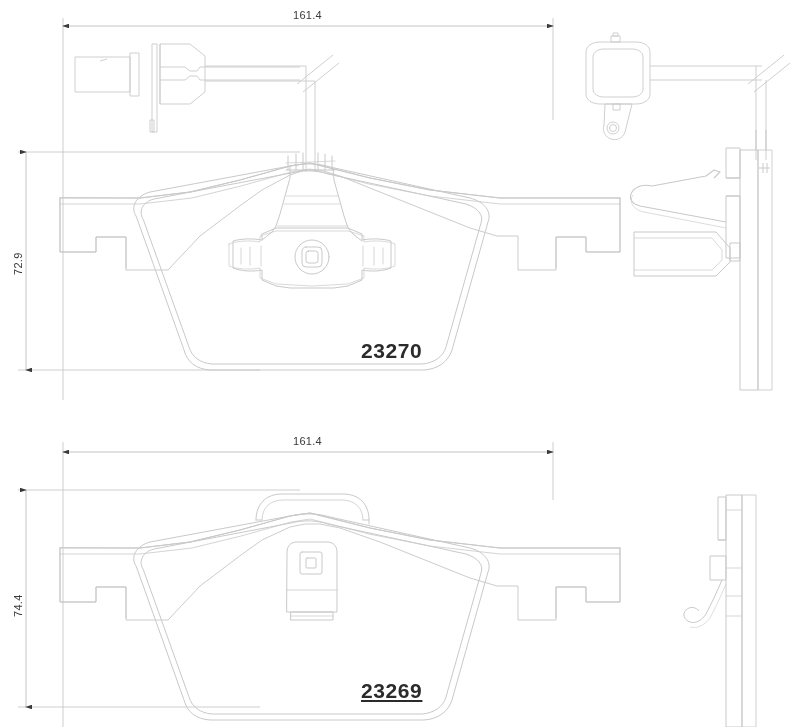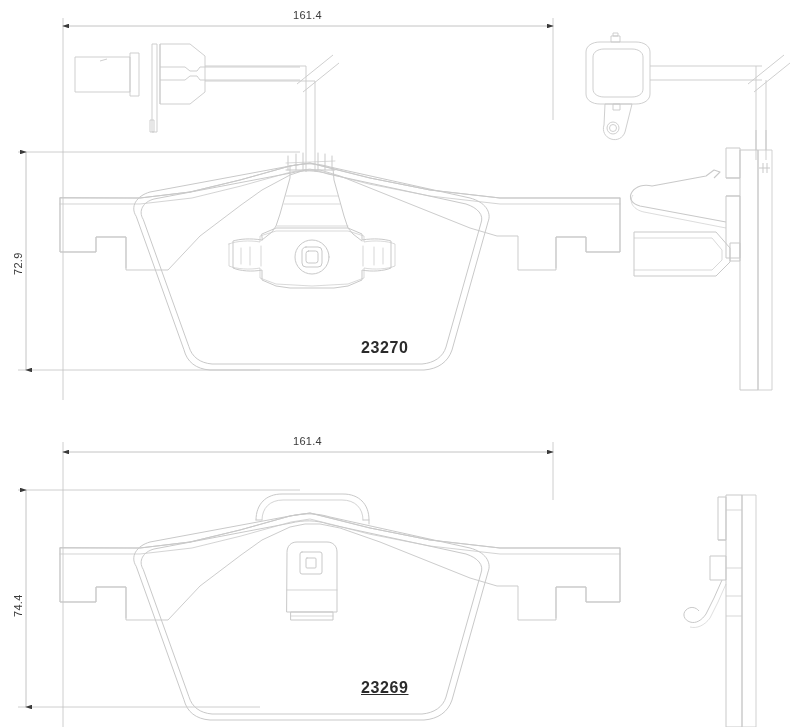--- a/index.html
+++ b/index.html
@@ -15,21 +15,21 @@
     white-space:nowrap;
     user-select:none;
   }
   .dimtext.vert{
     transform-origin:0 0;
     transform:rotate(-90deg);
   }
   .partnum{
     position:absolute;
     font-family:"Liberation Sans",sans-serif;
-    font-size:16px;
+    font-size:21px;
     font-weight:bold;
     color:#2b2b2b;
     letter-spacing:0.6px;
     white-space:nowrap;
     user-select:none;
   }
 </style>
 </head>
 <body>
 

